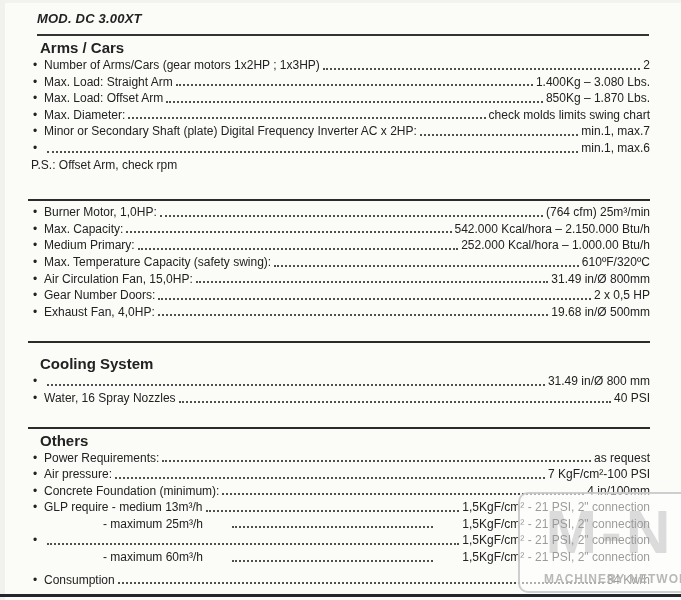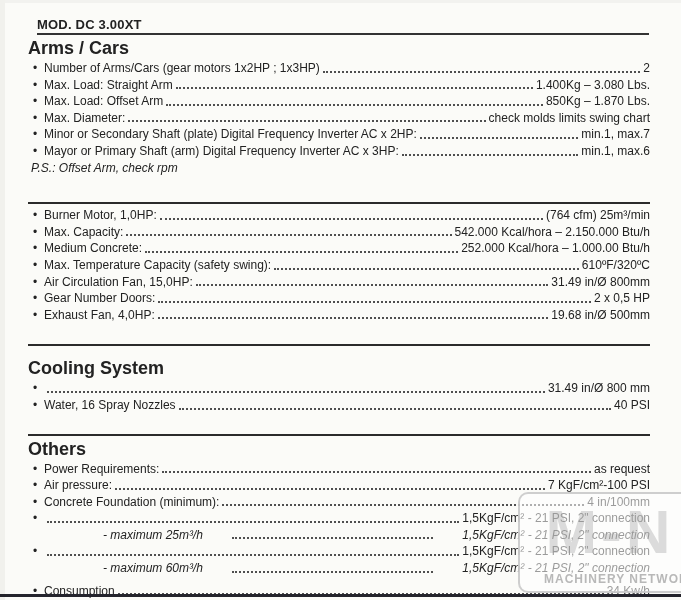--- a/index.html
+++ b/index.html
@@ -8,34 +8,34 @@
     position: relative; overflow: hidden;
     background: #fbfbf8;
     font-family: "Liberation Sans", sans-serif;
     color: #222;
   }
   .edge-left { position: absolute; left: 0; top: 0; width: 5px; height: 100%; background: #f1f1ed; }
   .edge-top  { position: absolute; left: 0; top: 0; width: 100%; height: 3px; background: #f2f2ef; }
 
   .sheet { position: relative; padding: 7px 31px 0 28px; }
 
-  .doc-header { margin: 10px 1px 0 9px; border-bottom: 2px solid #333; padding-bottom: 1px; }
+  .doc-header { margin: 4px 1px 0 9px; border-bottom: 2px solid #333; padding-bottom: 8px; font-style: italic; }
   .doc-title { font-size: 13px; font-weight: bold; margin: 0; letter-spacing: .2px; }
 
-  .section .heading { font-size: 18px; font-weight: bold; margin: 3px 0 1px 0; }
+  .section .heading { font-size: 15px; font-weight: bold; margin: 3px 0 1px 12px; }
   .divider { border: none; border-top: 2px solid #2b2b2b; margin: 26px 0 3px 0; }
   .sec-2 .divider { margin: 21px 0 12px 0; }
   .sec-3 .divider { margin: 20px 0 2px 0; }
 
   .row { display: flex; align-items: baseline; padding-left: 5px; line-height: 16.6px; font-size: 12px; }
   .bullet { width: 11px; flex: none; }
   .label { white-space: nowrap; }
   .leader { flex: 1 1 auto; min-width: 8px; border-bottom: 2px dotted #4f4f4f; align-self: flex-end; margin: 0 3px 4px 3px; }
   .value { white-space: nowrap; text-align: right; }
-  .row.no-bullet { padding-left: 3px; font-style: italic; }
+  .row.no-bullet { padding-left: 3px; }
   .row.indent { padding-left: 75px; gap: 26px; }
   .sec-3 .row:last-child { margin-top: 6px; }
 
   .bottom-line { position: absolute; left: 0; top: 594px; width: 681px; height: 3px; background: #24242c; }
 
   .watermark {
     position: absolute; left: 518px; top: 492px; width: 180px; height: 97px;
     background: rgba(255,255,255,0.55);
     border: 2px solid rgba(198,198,198,0.85);
     border-radius: 10px; z-index: 5;
@@ -96,21 +96,20 @@
 
   <div class="row">
     <span class="bullet">•</span>
     <span class="label">Minor or Secondary Shaft (plate) Digital Frequency Inverter AC x 2HP:</span>
     <span class="leader"></span>
     <span class="value">min.1, max.7</span>
   </div>
 
   <div class="row">
     <span class="bullet">•</span>
-    <span class="label">Mayor or Primary Shaft (arm) Digital Frequency Inverter AC x 3HP:</span>
     <span class="leader"></span>
     <span class="value">min.1, max.6</span>
   </div>
 
   <div class="row no-bullet no-dots">
 
     <span class="label">P.S.: Offset Arm, check rpm</span>
 
     <span class="value"></span>
   </div>
@@ -129,21 +128,21 @@
 
   <div class="row">
     <span class="bullet">•</span>
     <span class="label">Max. Capacity:</span>
     <span class="leader"></span>
     <span class="value">542.000 Kcal/hora – 2.150.000 Btu/h</span>
   </div>
 
   <div class="row">
     <span class="bullet">•</span>
-    <span class="label">Medium Concrete:</span>
+    <span class="label">Medium Primary:</span>
     <span class="leader"></span>
     <span class="value">252.000 Kcal/hora – 1.000.00 Btu/h</span>
   </div>
 
   <div class="row">
     <span class="bullet">•</span>
     <span class="label">Max. Temperature Capacity (safety swing):</span>
     <span class="leader"></span>
     <span class="value">610ºF/320ºC</span>
   </div>
@@ -210,20 +209,21 @@
 
   <div class="row">
     <span class="bullet">•</span>
     <span class="label">Concrete Foundation (minimum):</span>
     <span class="leader"></span>
     <span class="value">4 in/100mm</span>
   </div>
 
   <div class="row">
     <span class="bullet">•</span>
+    <span class="label">GLP require - medium 13m³/h</span>
     <span class="leader"></span>
     <span class="value">1,5KgF/cm² - 21 PSI, 2" connection</span>
   </div>
 
   <div class="row no-bullet indent">
 
     <span class="label">- maximum 25m³/h</span>
     <span class="leader"></span>
     <span class="value">1,5KgF/cm² - 21 PSI, 2" connection</span>
   </div>

